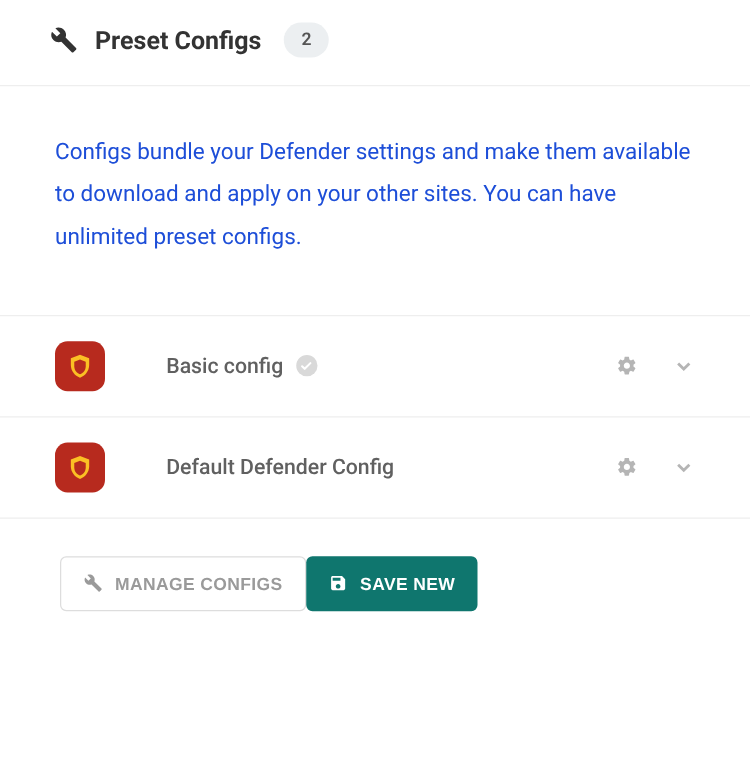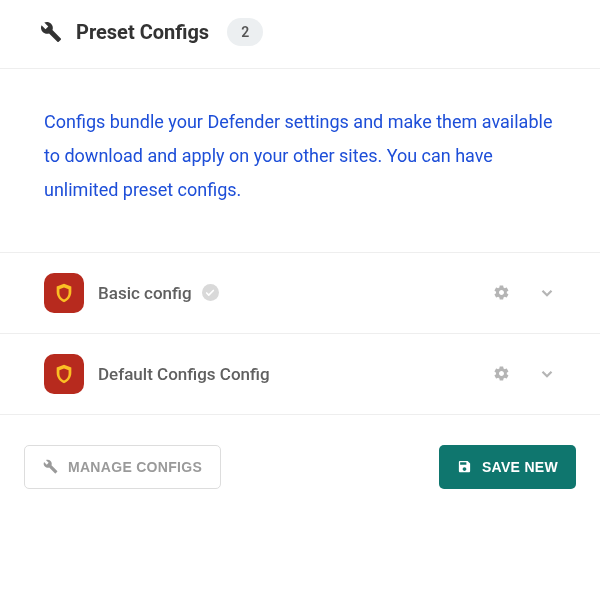--- a/index.html
+++ b/index.html
@@ -72,20 +72,21 @@
       flex-shrink: 0;
     }
     .config-name {
       font-size: 17px;
       color: #606060;
       font-weight: 500;
       flex-grow: 1;
       display: flex;
       align-items: center;
       gap: 10px;
+      margin-left: 35px;
     }
     .check-badge {
       width: 17px;
       height: 17px;
       border-radius: 50%;
       background: #d9d9d9;
       display: inline-flex;
       align-items: center;
       justify-content: center;
       color: #fff;
@@ -98,22 +99,21 @@
     }
     .gear-btn, .expand-btn {
       cursor: pointer;
       display: inline-flex;
       align-items: center;
       justify-content: center;
     }
     .footer {
       display: flex;
       align-items: center;
-      justify-content: space-between;
-      padding: 30px 24px;
+      padding: 30px 48px;
     }
     .btn {
       display: inline-flex;
       align-items: center;
       gap: 10px;
       height: 44px;
       padding: 0 18px;
       border-radius: 5px;
       font-size: 14px;
       font-weight: 600;
@@ -180,21 +180,21 @@
   </div>
 
   <div class="config-row">
     <div class="config-icon">
       <svg width="22" height="22" viewBox="0 0 24 24">
           <path fill="#FBBF24" d="M12 2l8 3v6c0 5-3.4 9.6-8 11-4.6-1.4-8-6-8-11V5l8-3z"></path>
           <path fill="#B72A1E" d="M12 6l5 2v4c0 3.2-2.1 6.1-5 7-2.9-0.9-5-3.8-5-7V8l5-2z"></path>
         </svg>
     </div>
     <div class="config-name">
-      <span>Default Configs Config</span>
+      <span>Default Defender Config</span>
     </div>
     <div class="row-actions">
       <span class="gear-btn">
         <svg width="17" height="17" viewBox="0 0 24 24" fill="#b5b5b5">
             <path d="M19.4 13c0-0.3 0.1-0.7 0.1-1s0-0.7-0.1-1l2.1-1.6c0.2-0.1 0.2-0.4 0.1-0.6l-2-3.5c-0.1-0.2-0.4-0.3-0.6-0.2l-2.5 1c-0.5-0.4-1.1-0.7-1.7-1l-0.4-2.6c0-0.2-0.2-0.4-0.5-0.4h-4c-0.2 0-0.4 0.2-0.5 0.4l-0.4 2.6c-0.6 0.2-1.2 0.6-1.7 1l-2.5-1c-0.2-0.1-0.5 0-0.6 0.2l-2 3.5c-0.1 0.2-0.1 0.5 0.1 0.6l2.1 1.6c0 0.3-0.1 0.7-0.1 1s0 0.7 0.1 1l-2.1 1.6c-0.2 0.1-0.2 0.4-0.1 0.6l2 3.5c0.1 0.2 0.4 0.3 0.6 0.2l2.5-1c0.5 0.4 1.1 0.7 1.7 1l0.4 2.6c0 0.2 0.2 0.4 0.5 0.4h4c0.2 0 0.4-0.2 0.5-0.4l0.4-2.6c0.6-0.2 1.2-0.6 1.7-1l2.5 1c0.2 0.1 0.5 0 0.6-0.2l2-3.5c0.1-0.2 0.1-0.5-0.1-0.6l-2.1-1.6zM12 15.5c-1.9 0-3.5-1.6-3.5-3.5s1.6-3.5 3.5-3.5 3.5 1.6 3.5 3.5-1.6 3.5-3.5 3.5z"></path>
           </svg>
       </span>
       <span class="expand-btn">
         <svg width="18" height="18" viewBox="0 0 24 24" fill="none" stroke="#b5b5b5" stroke-width="3">
             <polyline points="6 9 12 15 18 9"></polyline>

